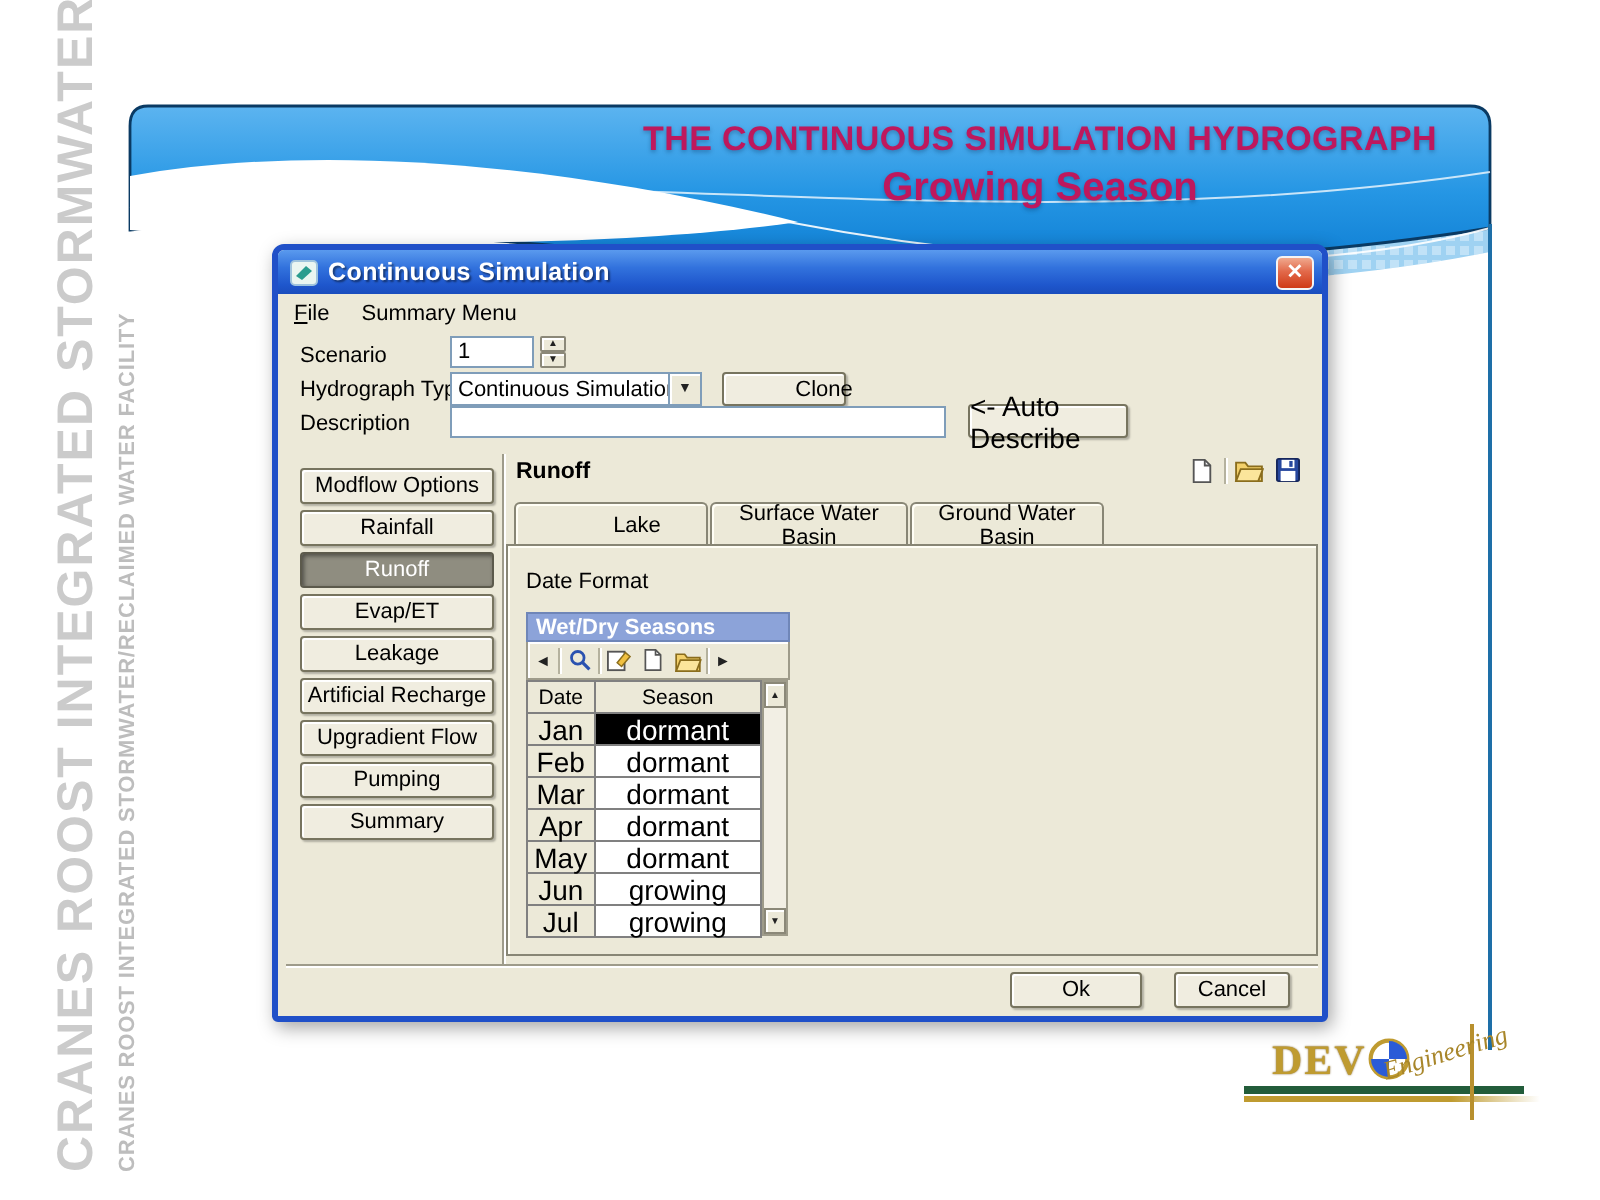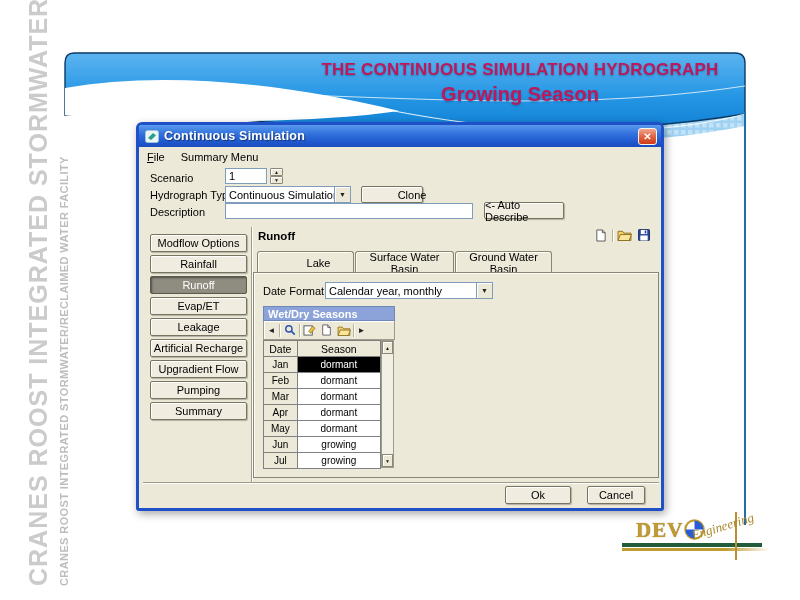--- a/index.html
+++ b/index.html
@@ -74,21 +74,21 @@
   .seasons-header { height:15px; background:#8ca3d9; color:#fff; font-weight:bold; font-size:11px;
                     padding:1px 4px 0; border:1px solid #6f86b8; }
   .seasons-toolbar { height:19px; background:#ece9d8; border:1px solid #9e9b8a; border-top:none;
                      display:flex; align-items:center; gap:2px; padding:0 2px;
                      box-shadow:inset 1px 1px 0 #fff; }
   .nav-arrow { font-size:8px; color:#222; width:11px; text-align:center; cursor:pointer; }
   .seasons-body { display:flex; }
   .stable { width:118px; border-left:1px solid #808080; border-top:1px solid #808080; }
   .srow { display:flex; height:16px; }
   .scell { border-right:1px solid #808080; border-bottom:1px solid #808080; display:flex;
-           align-items:center; justify-content:center; font-size:10px; }
+           align-items:center; justify-content:center; font-size:14px; }
   .scell.datec { width:34px; background:#ece9d8; }
   .scell.seasonc { width:84px; background:#fff; }
   .scell.hdr { background:#ece9d8; font-size:10.5px; }
   .scell.sel { background:#000; color:#fff; }
   .sscroll { width:13px; height:128px; background:#f2efe4; border:1px solid #9e9b8a; display:flex;
              flex-direction:column; justify-content:space-between; }
   .scroll-btn { height:13px; background:#ece9d8; border:1px solid #8b8878; font-size:5px;
                 display:flex; align-items:center; justify-content:center; color:#222;
                 box-shadow:inset 1px 1px 0 #fff; cursor:pointer; }
 
@@ -161,21 +161,21 @@
 
     <span class="lbl" style="left:11px;top:64px;">Hydrograph Type</span>
     <div class="combo" style="left:86px;top:61px;width:126px;height:17px;">
       <span class="combo-text">Continuous Simulation</span>
       <span class="combo-arrow">▼</span>
     </div>
     <div class="xp-btn" style="left:222px;top:61px;width:62px;height:17px;padding-left:40px;">Clone</div>
 
     <span class="lbl" style="left:11px;top:81px;">Description</span>
     <input class="tbox" style="left: 86px; top: 78px; width: 248px; height: 16px;" value="">
-    <div class="xp-btn" style="left:345px;top:77px;width:80px;height:17px;font-size:11px;">&lt;- Auto Describe</div>
+    <div class="xp-btn" style="left:345px;top:77px;width:80px;height:17px;font-size:14px;">&lt;- Auto Describe</div>
 
     <div class="xp-btn side-btn" style="top:109px;">Modflow Options</div>
     <div class="xp-btn side-btn" style="top:130px;">Rainfall</div>
     <div class="xp-btn side-btn active" style="top:151px;">Runoff</div>
     <div class="xp-btn side-btn" style="top:172px;">Evap/ET</div>
     <div class="xp-btn side-btn" style="top:193px;">Leakage</div>
     <div class="xp-btn side-btn" style="top:214px;">Artificial Recharge</div>
     <div class="xp-btn side-btn" style="top:235px;">Upgradient Flow</div>
     <div class="xp-btn side-btn" style="top:256px;">Pumping</div>
     <div class="xp-btn side-btn" style="top:277px;">Summary</div>
@@ -207,24 +207,20 @@
           </svg>
       </span>
     </div>
 
     <div class="tab" style="left:118px;top:126px;width:97px;height:22px;padding-left:26px;">Lake</div>
     <div class="tab" style="left:216px;top:126px;width:99px;height:22px;">Surface Water Basin</div>
     <div class="tab" style="left:316px;top:126px;width:97px;height:22px;">Ground Water Basin</div>
     <div class="tabpanel" style="left:114px;top:147px;width:406px;height:206px;"></div>
 
     <span class="lbl" style="left:124px;top:160px;z-index:3;">Date Format</span>
-    <div class="combo" style="left:186px;top:157px;width:168px;height:17px;z-index:3;">
-      <span class="combo-text">Calendar year, monthly</span>
-      <span class="combo-arrow">▼</span>
-    </div>
 
     <div class="seasons">
       <div class="seasons-header">Wet/Dry Seasons</div>
       <div class="seasons-toolbar">
         <span class="nav-arrow">◄</span>
         <span class="icon-sep"></span>
         <span class="micon">
           <svg viewBox="0 0 13 13" width="12" height="12">
               <circle cx="5.3" cy="5.3" r="3.4" fill="none" stroke="#2a52b0" stroke-width="1.5"></circle>
               <line x1="7.8" y1="7.8" x2="11.6" y2="11.6" stroke="#2a52b0" stroke-width="1.8"></line>

